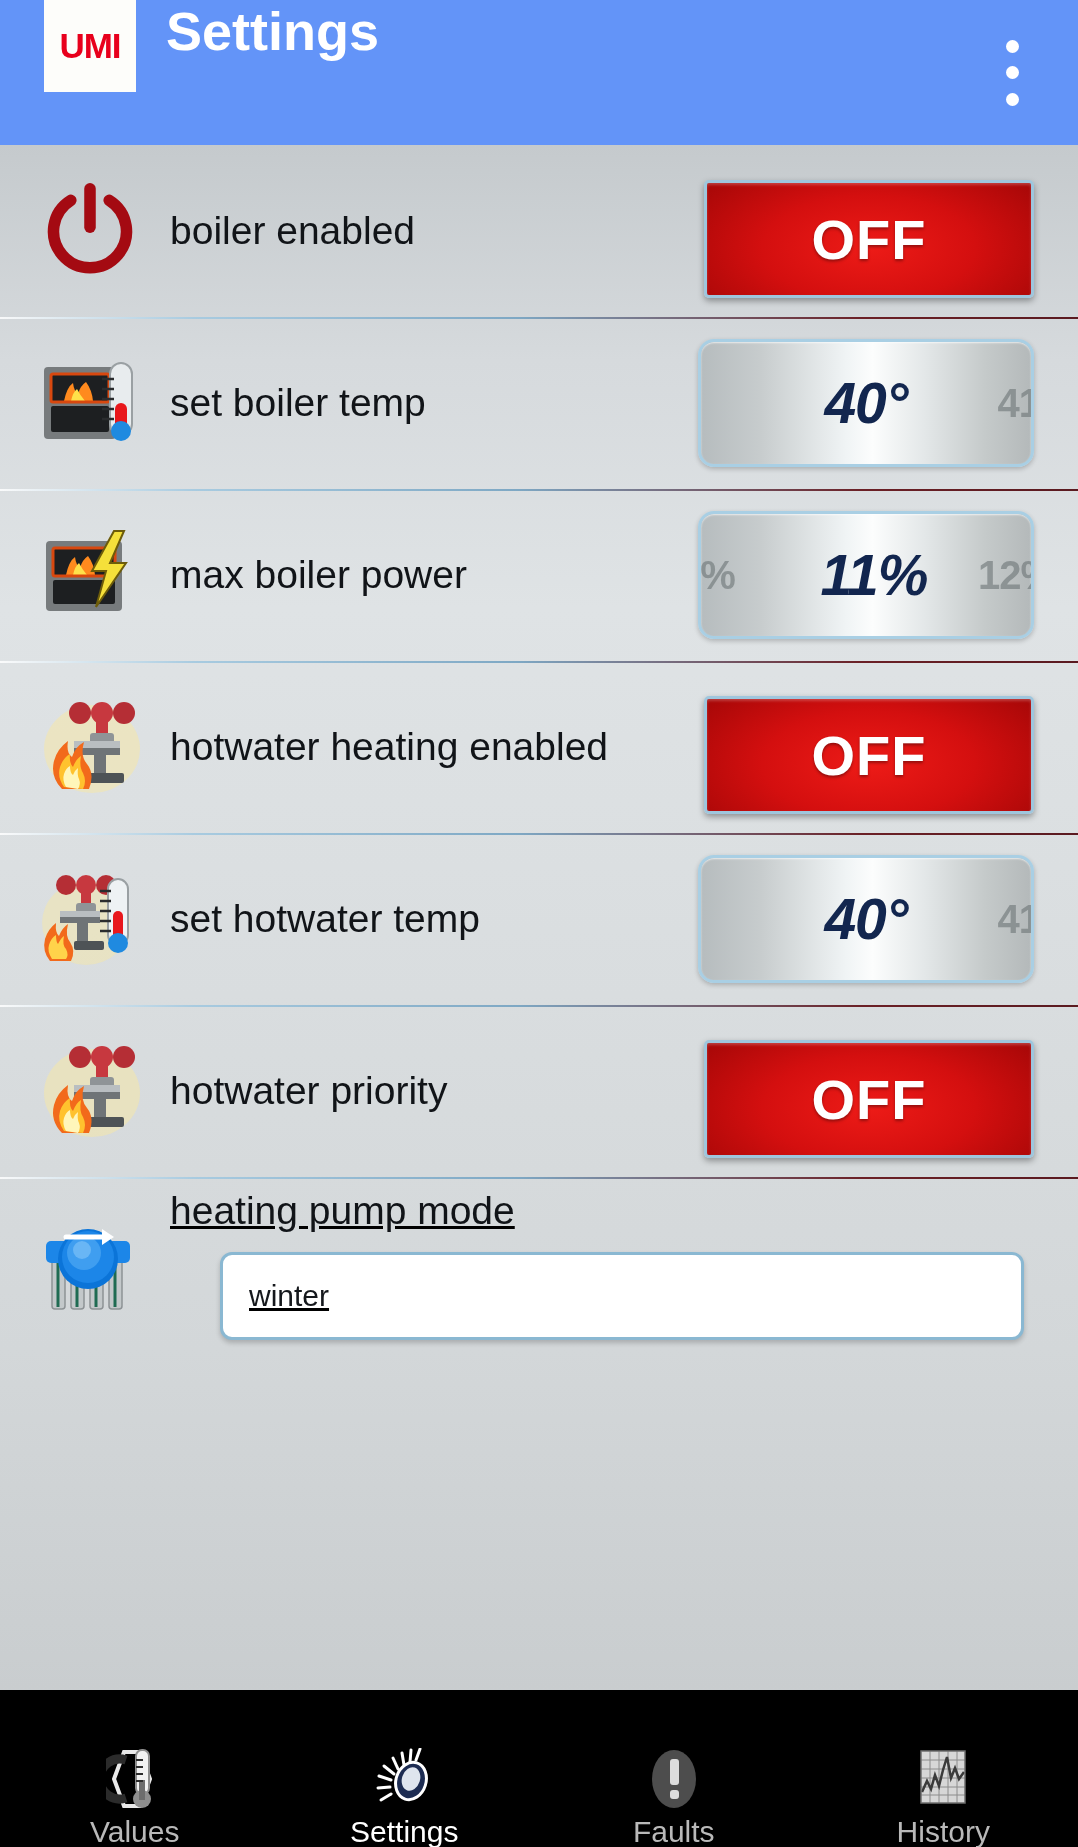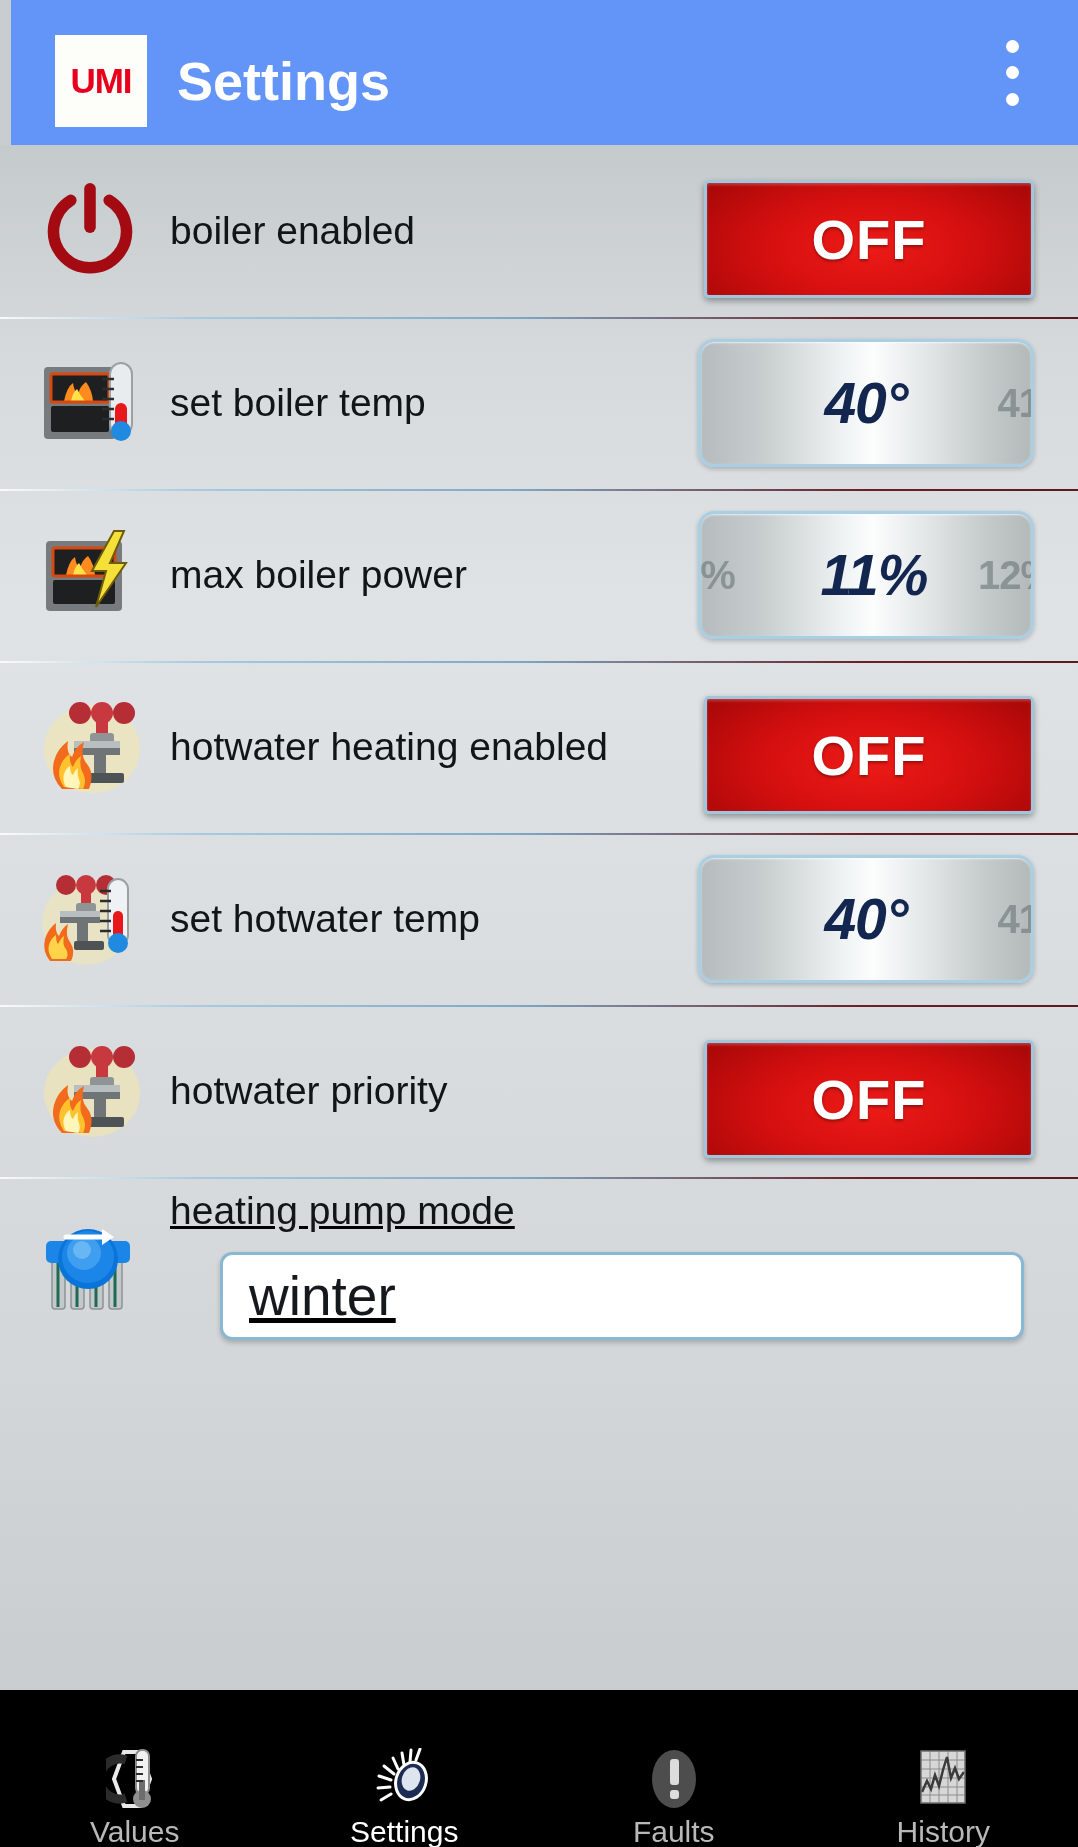--- a/index.html
+++ b/index.html
@@ -12,24 +12,23 @@
   #app {
     width: 1078px; height: 1847px;
     display: flex; flex-direction: column;
     position: relative;
   }
 
   
   .header {
     height: 145px; flex: 0 0 145px;
     background: #6394f8;
-    display: flex; align-items: center;
-    padding: 16px 28px 0 44px;
+    display: flex; align-items: flex-start;
+    padding: 0 28px 0 44px;
     position: relative;
-    margin-left: 11px;
   }
   .logo-box {
     width: 92px; height: 92px;
     background: #fdfdfa;
     display: flex; align-items: center; justify-content: center;
     flex: 0 0 92px;
   }
   .logo-text {
     color: #e8001c;
     font-weight: bold;
@@ -166,21 +165,21 @@
     height: 88px;
     border-radius: 12px;
     border: 3px solid #8ab8d2;
     background: #ffffff;
     display: flex; align-items: center;
     padding-left: 26px;
     box-shadow: 0 3px 5px rgba(0,0,0,.2);
     cursor: pointer;
   }
   .dropdown span {
-    font-size: 55px;
+    font-size: 30px;
     color: #15181c;
   }
 
   
   .bottom-nav {
     flex: 0 0 157px;
     height: 157px;
     background: #000000;
     display: flex;
   }

